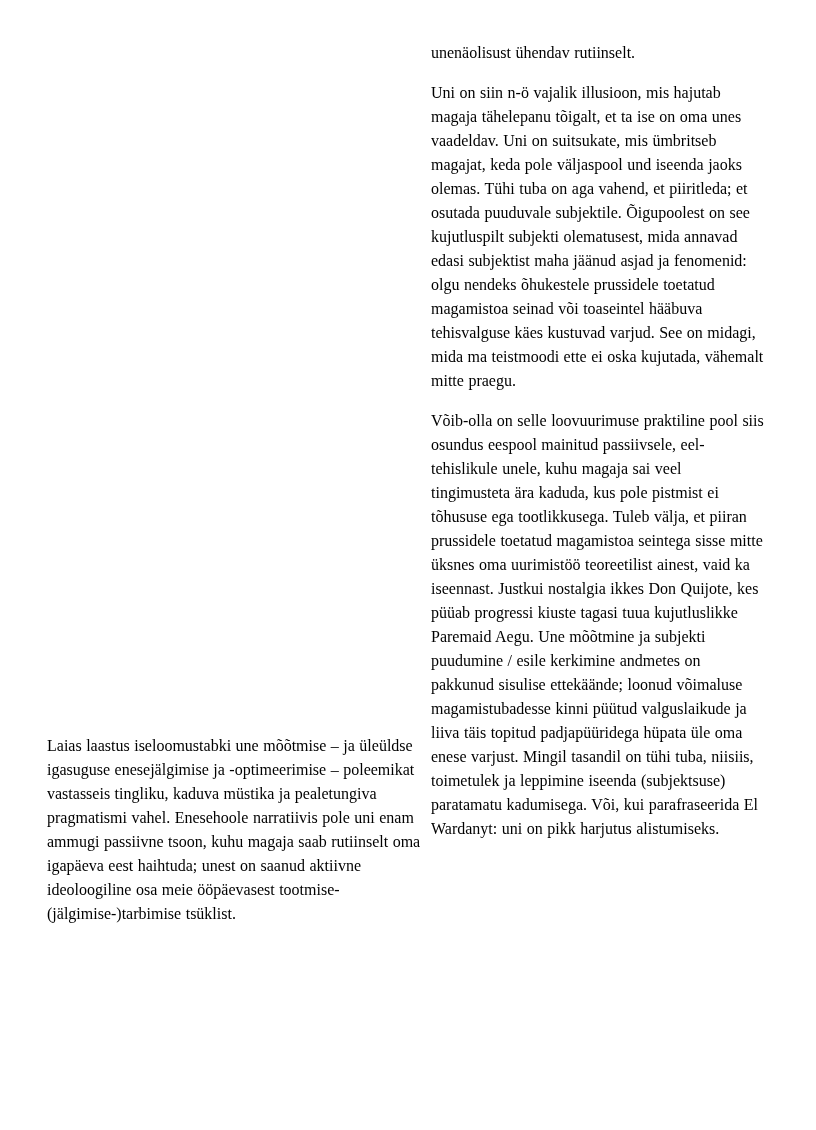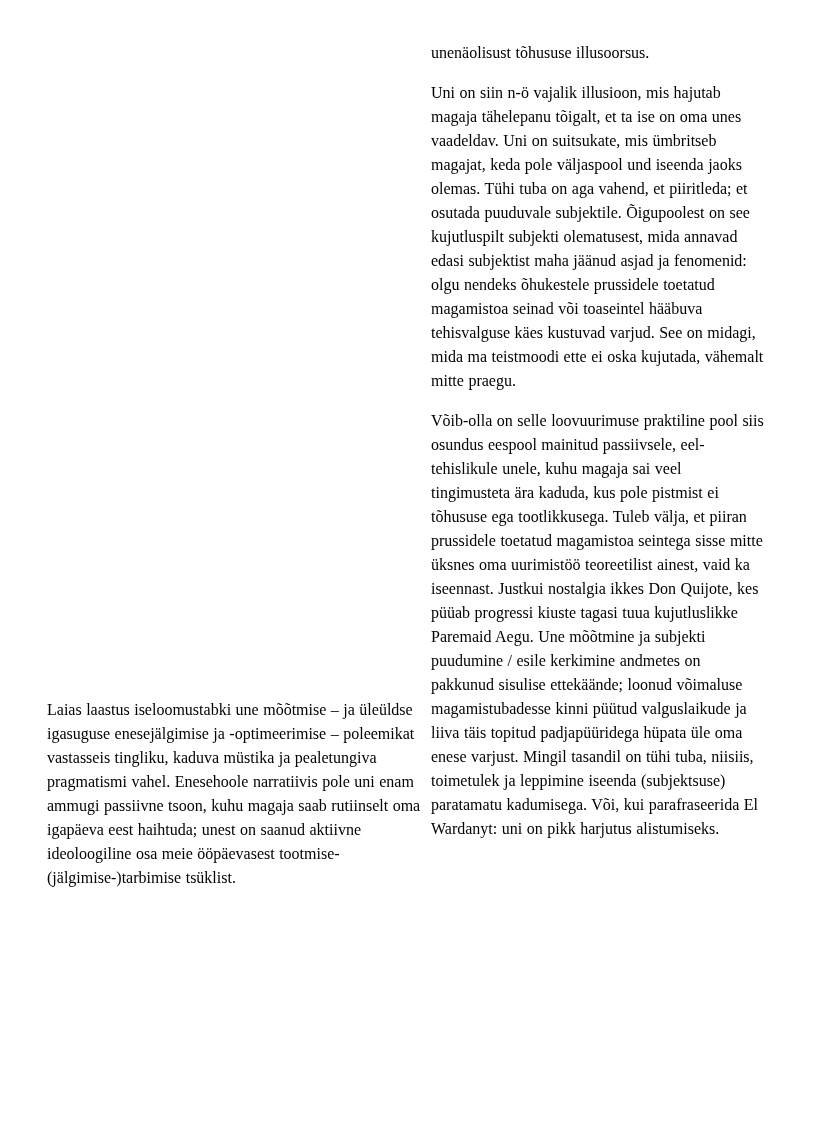--- a/index.html
+++ b/index.html
@@ -29,37 +29,37 @@
       line-height: 24px;
       text-align: left;
       letter-spacing: 0;
       word-spacing: 0.5px;
     }
     .column p:last-child {
       margin-bottom: 0;
     }
     #col-left {
       left: 47px;
-      top: 698px;
+      top: 734px;
       width: 376px;
     }
     #col-right {
       left: 431px;
       top: 41px;
       width: 334px;
     }
   </style>
 </head>
 <body>
 
 <div class="page">
 
   <div class="column" id="col-left">
     <p>Laias laastus iseloomustabki une mõõtmise – ja üleüldse igasuguse enesejälgimise ja -optimeerimise – poleemikat vastasseis tingliku, kaduva müstika ja pealetungiva pragmatismi vahel. Enesehoole narratiivis pole uni enam ammugi passiivne tsoon, kuhu magaja saab rutiinselt oma igapäeva eest haihtuda; unest on saanud aktiivne ideoloogiline osa meie ööpäevasest tootmise-(jälgimise-)tarbimise tsüklist.</p>
   </div>
 
   <div class="column" id="col-right">
-    <p>unenäolisust tõhususe illusoorsus.</p>
+    <p>unenäolisust ühendav rutiinselt.</p>
     <p>Uni on siin n-ö vajalik illusioon, mis hajutab magaja tähelepanu tõigalt, et ta ise on oma unes vaadeldav. Uni on suitsukate, mis ümbritseb magajat, keda pole väljaspool und iseenda jaoks olemas. Tühi tuba on aga vahend, et piiritleda; et osutada puuduvale subjektile. Õigupoolest on see kujutluspilt subjekti olematusest, mida annavad edasi subjektist maha jäänud asjad ja fenomenid: olgu nendeks õhukestele prussidele toetatud magamistoa seinad või toaseintel hääbuva tehisvalguse käes kustuvad varjud. See on midagi, mida ma teistmoodi ette ei oska kujutada, vähemalt mitte praegu.</p>
     <p>Võib-olla on selle loovuurimuse praktiline pool siis osundus eespool mainitud passiivsele, eel-tehislikule unele, kuhu magaja sai veel tingimusteta ära kaduda, kus pole pistmist ei tõhususe ega tootlikkusega. Tuleb välja, et piiran prussidele toetatud magamistoa seintega sisse mitte üksnes oma uurimistöö teoreetilist ainest, vaid ka iseennast. Justkui nostalgia ikkes Don Quijote, kes püüab progressi kiuste tagasi tuua kujutluslikke Paremaid Aegu. Une mõõtmine ja subjekti puudumine / esile kerkimine andmetes on pakkunud sisulise ettekäände; loonud võimaluse magamistubadesse kinni püütud valguslaikude ja liiva täis topitud padjapüüridega hüpata üle oma enese varjust. Mingil tasandil on tühi tuba, niisiis, toimetulek ja leppimine iseenda (subjektsuse) paratamatu kadumisega. Või, kui parafraseerida El Wardanyt: uni on pikk harjutus alistumiseks.</p>
   </div>
 
 </div>
 
 </body></html>

